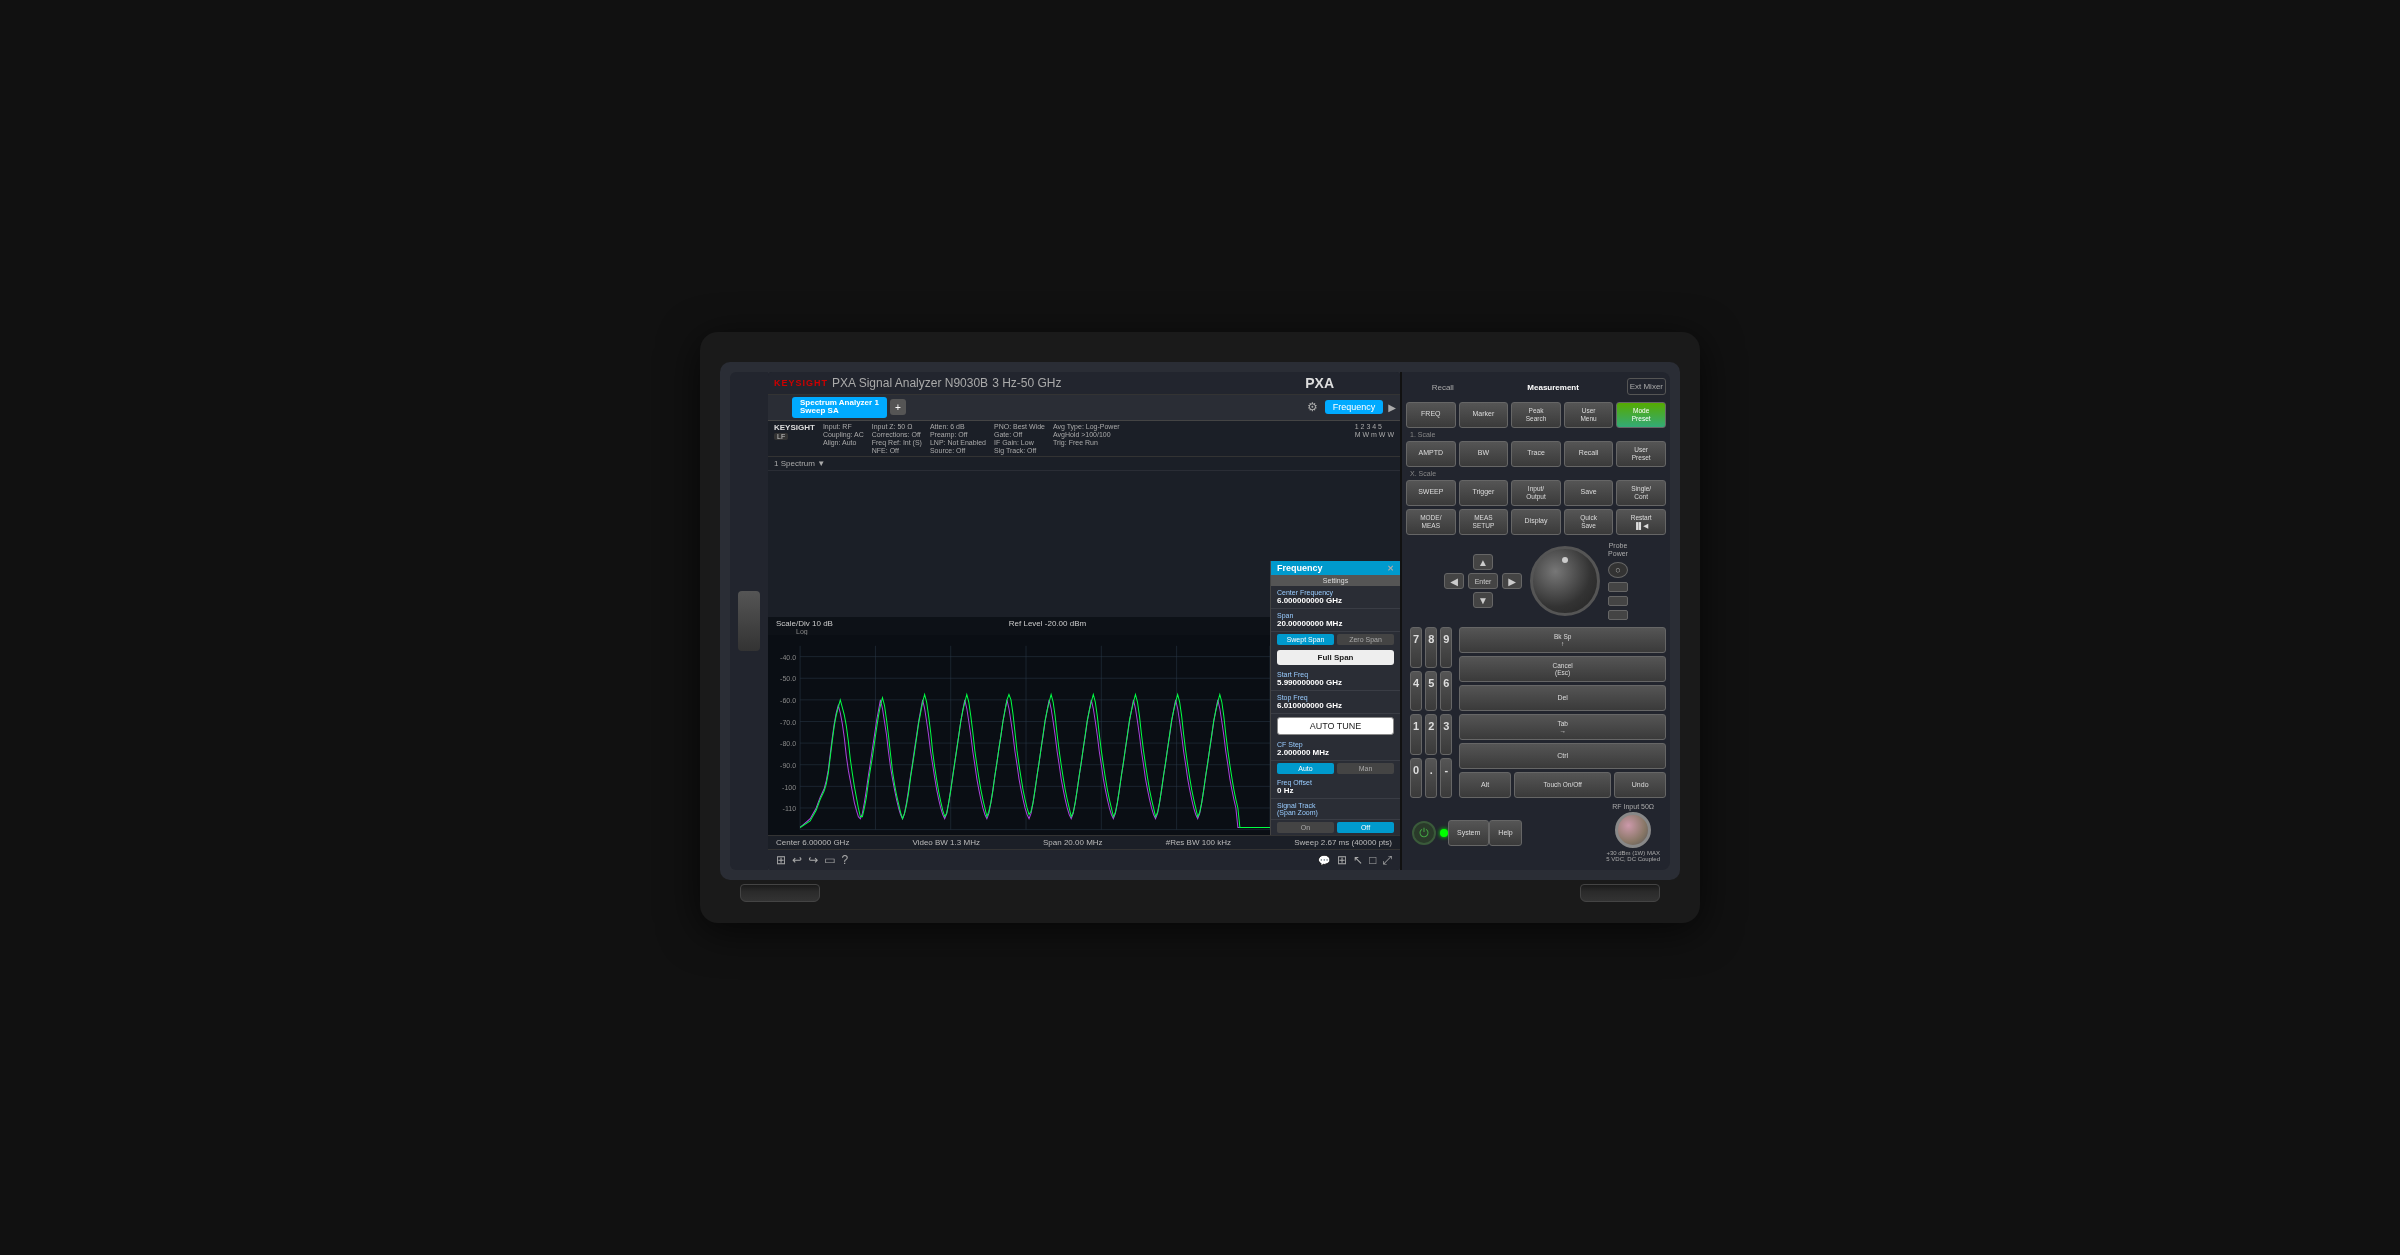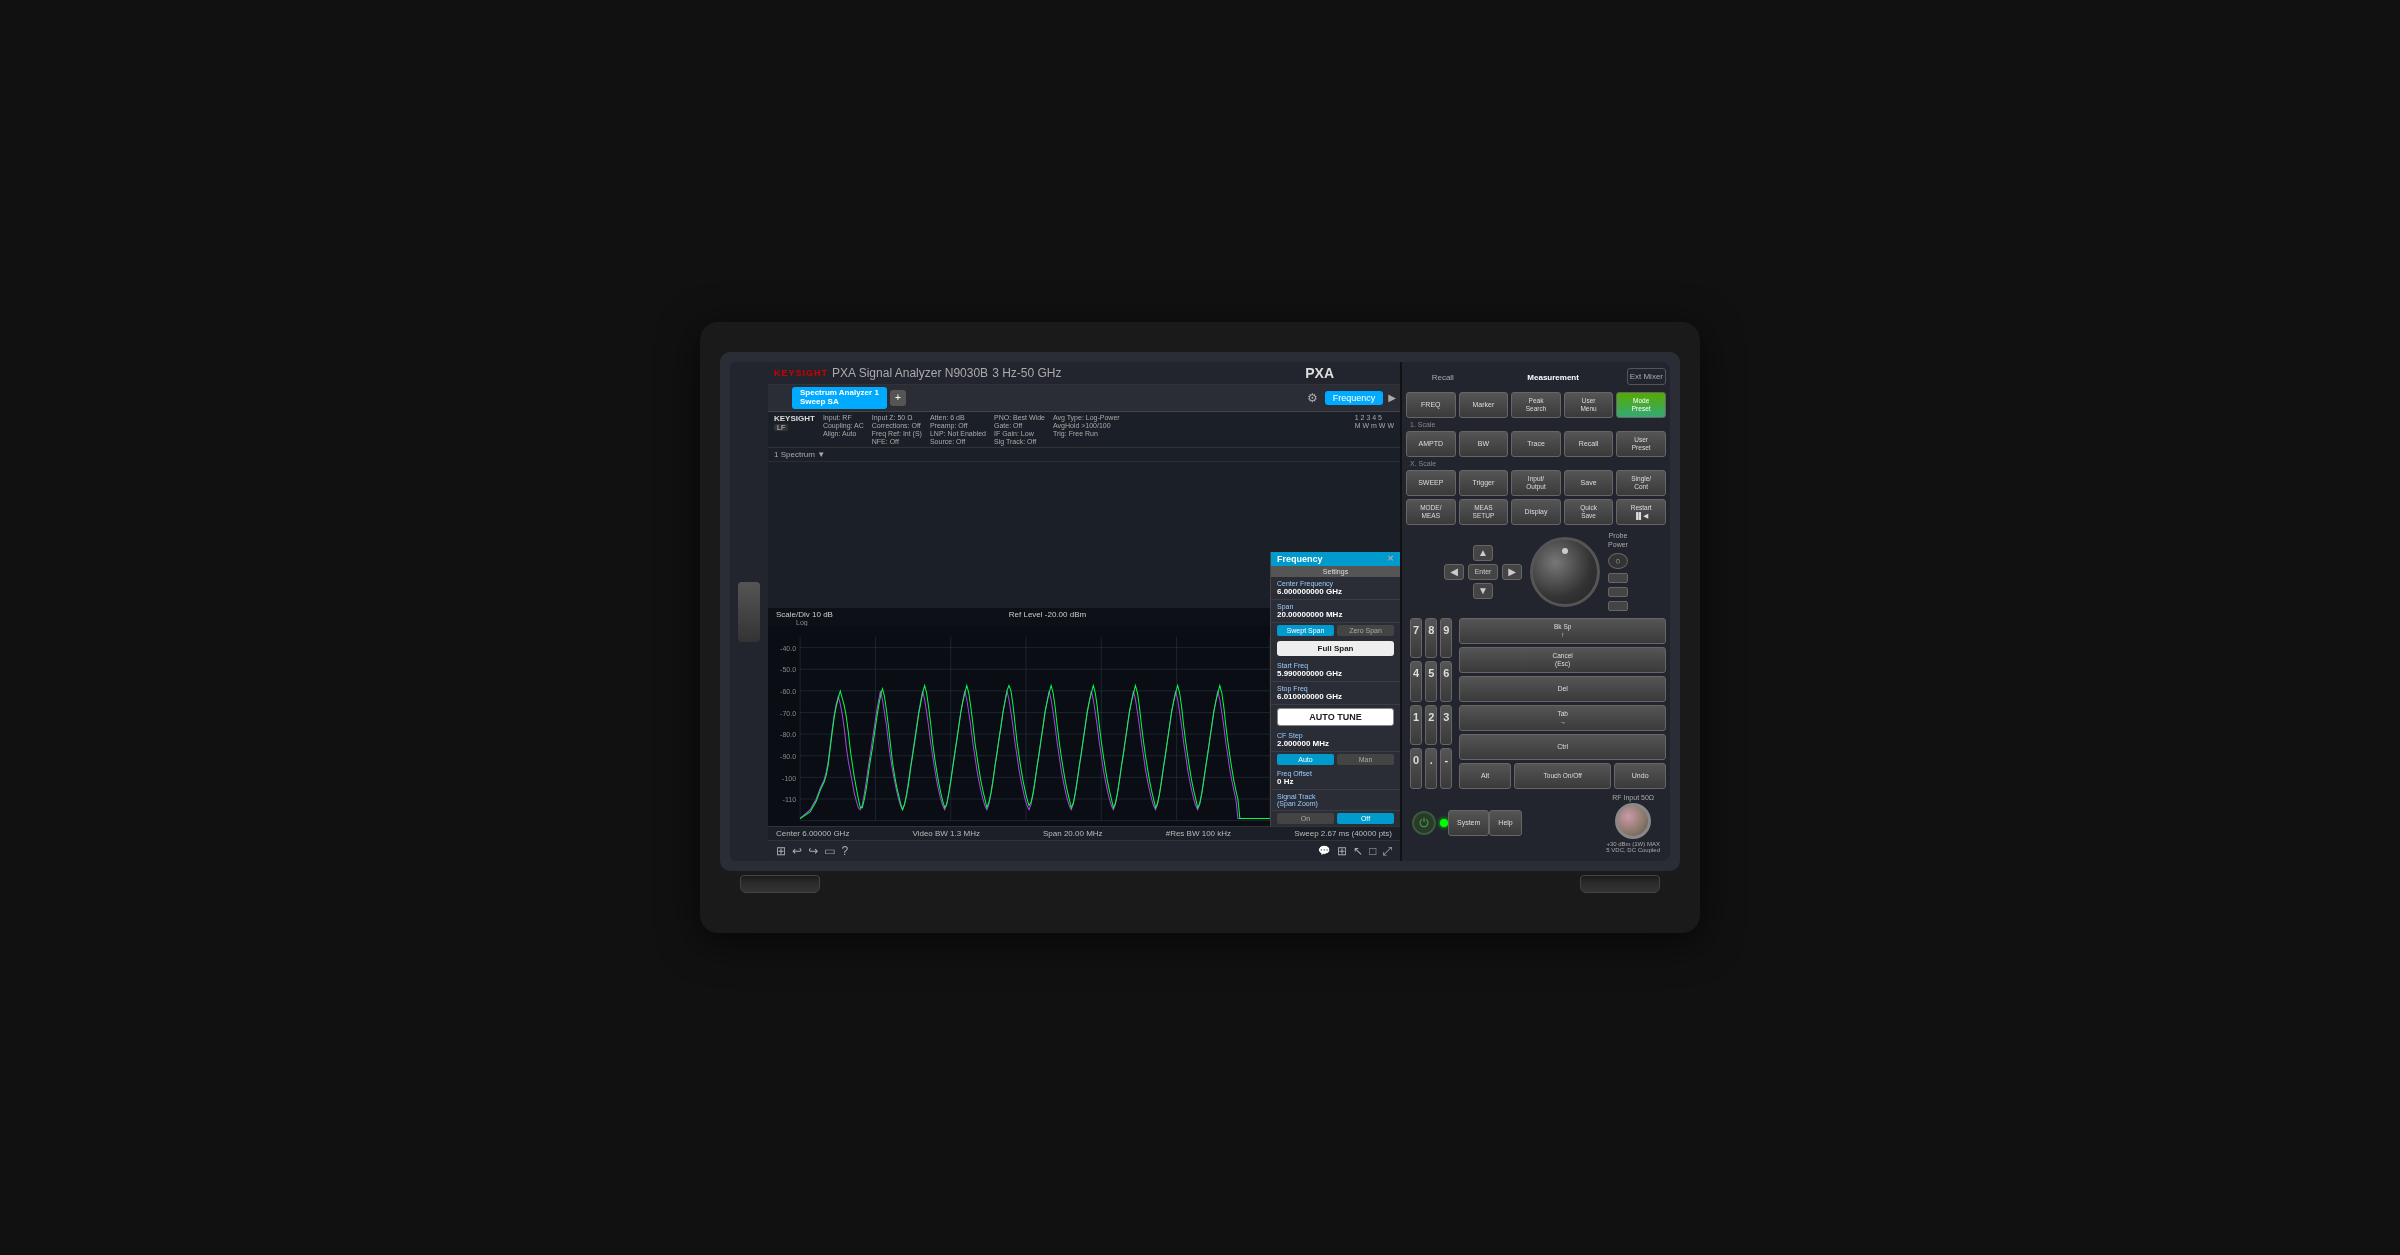--- a/index.html
+++ b/index.html
@@ -7,21 +7,21 @@
       background: #111;
       display: flex;
       justify-content: center;
       align-items: center;
       min-height: 100vh;
       font-family: Arial, sans-serif;
     }
     .instrument-outer {
       background: #1a1a1a;
       border-radius: 18px;
-      padding: 30px 20px 40px 20px;
+      padding: 30px 20px 21px 20px;
       width: 1000px;
       position: relative;
       box-shadow: 0 8px 40px #000a;
     }
     .instrument-inner {
       display: flex;
       flex-direction: row;
       gap: 0;
       background: #2a2d35;
       border-radius: 10px;
@@ -238,21 +238,21 @@
       font-weight: bold;
       text-align: center;
       padding: 3px 4px;
       border-radius: 3px;
       cursor: pointer;
     }
     .freq-panel-btn.auto-tune {
       background: #fff;
       border: 1px solid #888;
       font-size: 9px;
-      font-weight: bold;
+      font-weight: normal;
     }
     .freq-panel-sub {
       display: flex;
       gap: 3px;
       padding: 2px 6px;
     }
     .freq-panel-sub-btn {
       background: #009acd;
       color: #fff;
       font-size: 7px;

